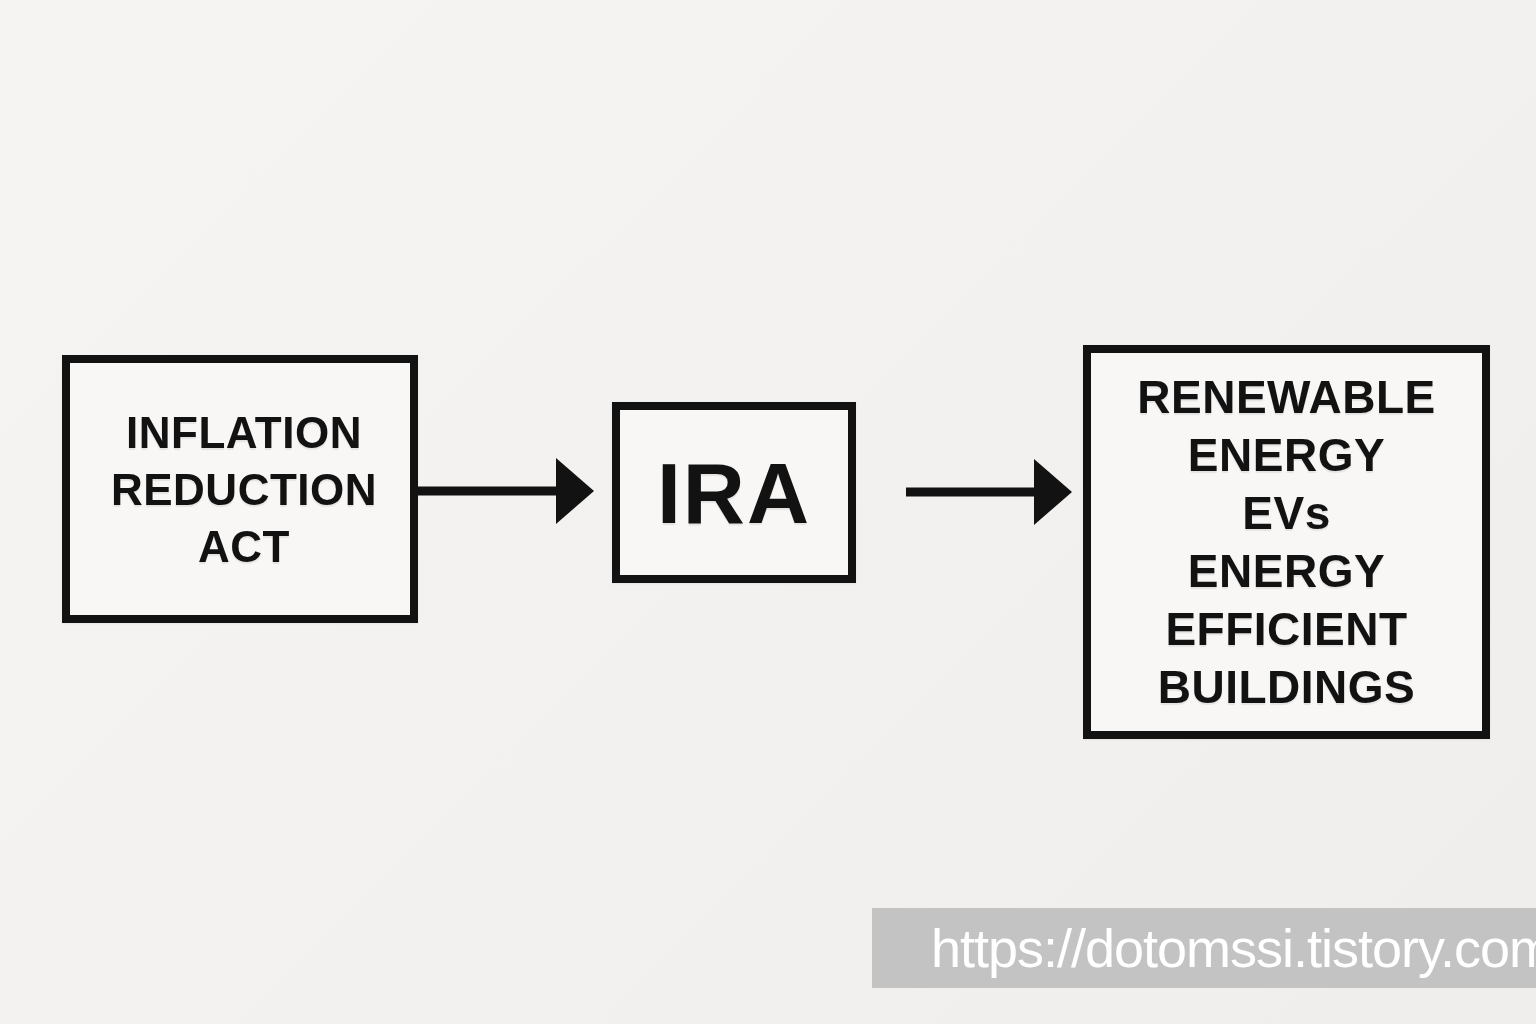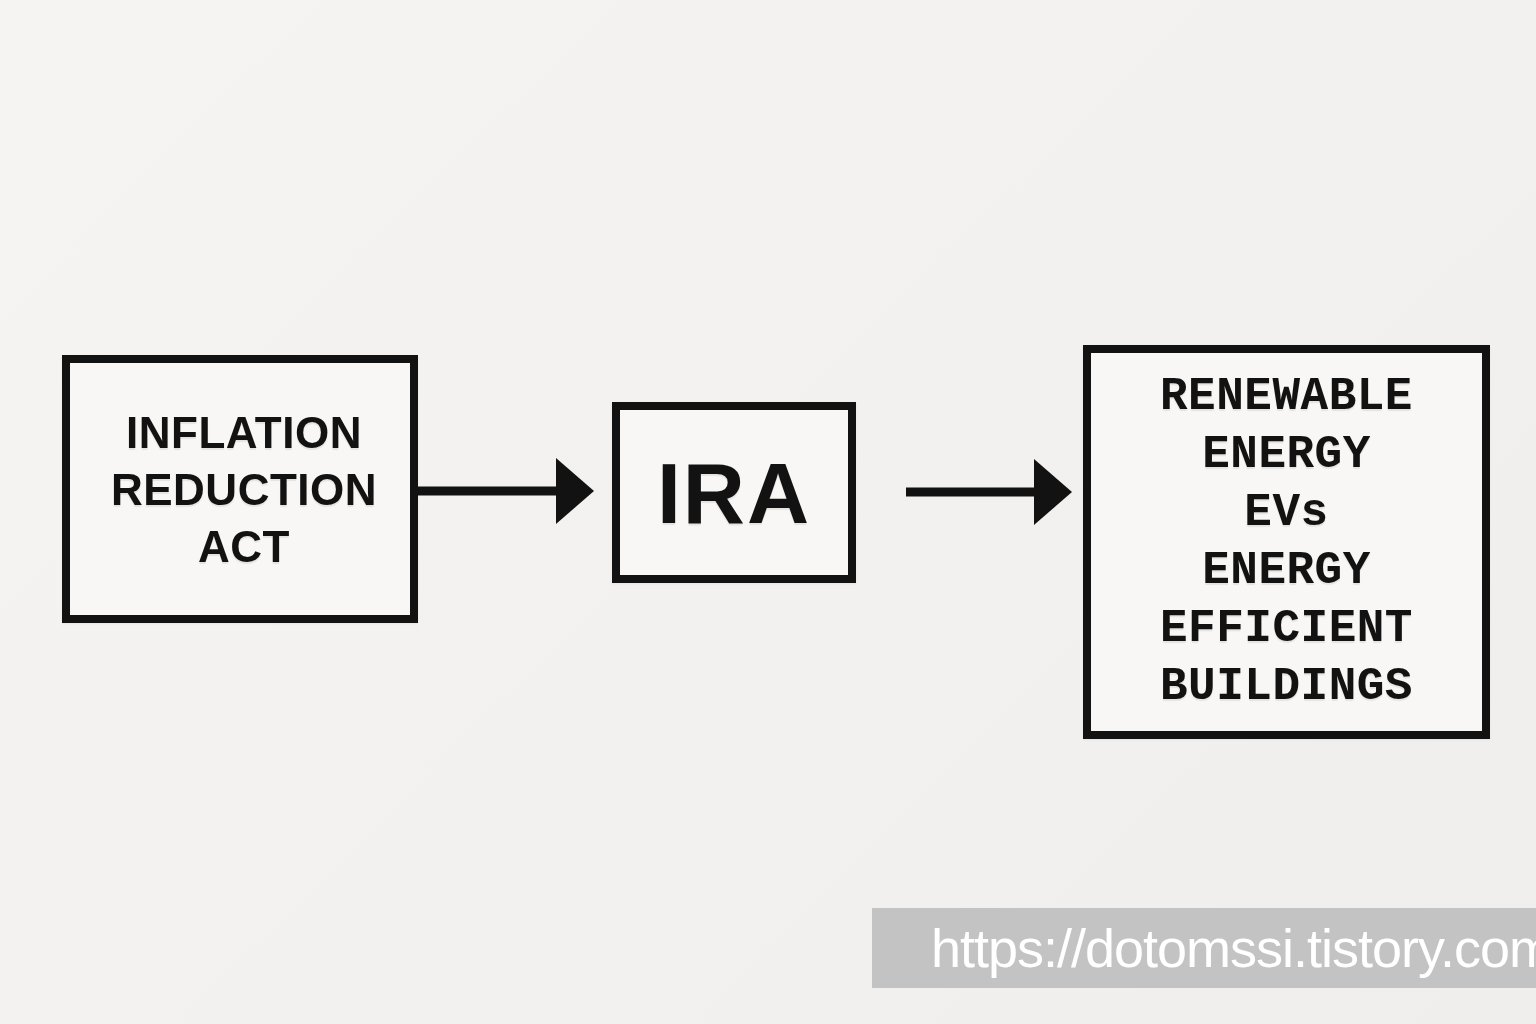--- a/index.html
+++ b/index.html
@@ -28,21 +28,21 @@
     white-space: pre-line;
     text-align: center;
     font-weight: 700;
     color: #121212;
     text-shadow: 0 2px 1px rgba(0,0,0,0.08);
   }
   .node-left   { left: 62px;  top: 355px; width: 356px; height: 268px; }
   .node-left .node-text  { font-size: 44px; line-height: 57px; letter-spacing: 0.5px; margin-left: 8px; }
   .node-mid    { left: 612px; top: 402px; width: 244px; height: 181px; }
   .node-mid .node-text   { font-size: 86px; line-height: 90px; letter-spacing: 2px; }
-  .node-right  { left: 1083px; top: 345px; width: 407px; height: 394px; font-family: Liberation Mono, monospace; }
+  .node-right  { left: 1083px; top: 345px; width: 407px; height: 394px; }
   .node-right .node-text { font-size: 46px; line-height: 58px; letter-spacing: 0.5px; }
   .arrow { position: absolute; }
   .watermark-bar {
     position: absolute;
     left: 872px;
     top: 908px;
     width: 740px;
     height: 80px;
     background: #c3c3c3;
     display: flex;

